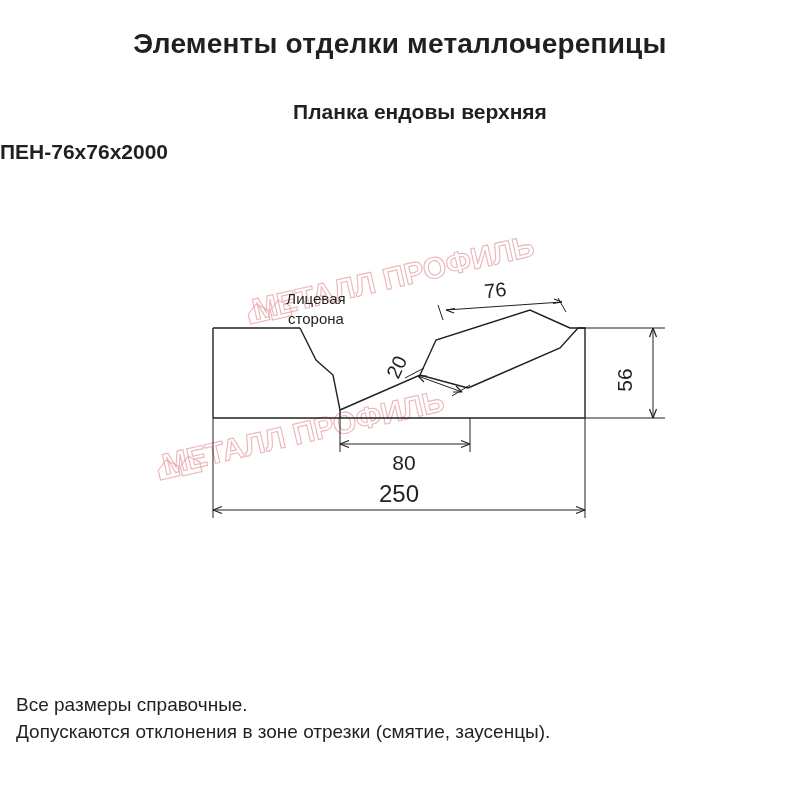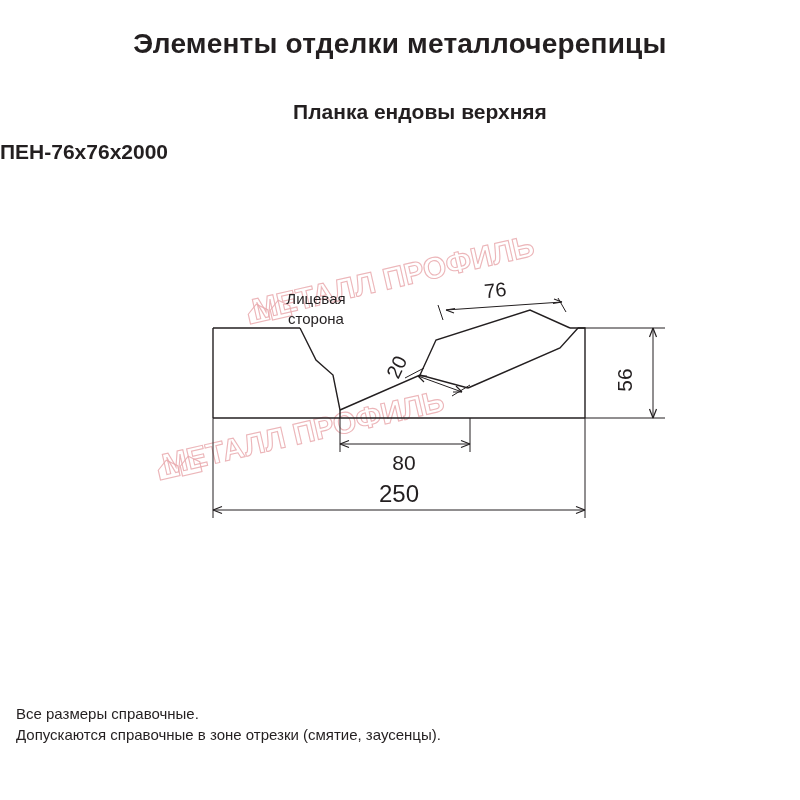--- a/index.html
+++ b/index.html
@@ -53,21 +53,21 @@
     position: absolute;
     top: 200px;
     left: 0;
     width: 800px;
     height: 420px;
   }
   .footnotes {
     position: absolute;
     left: 16px;
     bottom: 22px;
-    font-size: 15px;
+    font-size: 19px;
     line-height: 1.45;
     color: #231f20;
   }
   .footnote-line {
     white-space: nowrap;
   }
   svg {
     display: block;
   }
   .dim-text {
@@ -180,16 +180,16 @@
         <path d="M213,310 l9,-3.5 M213,310 l9,3.5" stroke-width="1.2"></path>
         <path d="M585,310 l-9,-3.5 M585,310 l-9,3.5" stroke-width="1.2"></path>
       </g>
       <text class="dim-text" x="399" y="302" font-size="24" text-anchor="middle">250</text>
 
     </svg>
   </div>
 
   <div class="footnotes">
     <div class="footnote-line">Все размеры справочные.</div>
-    <div class="footnote-line">Допускаются справочные в зоне отрезки (смятие, заусенцы).</div>
+    <div class="footnote-line">Допускаются отклонения в зоне отрезки (смятие, заусенцы).</div>
   </div>
 
 </div>
 
 </body></html>

